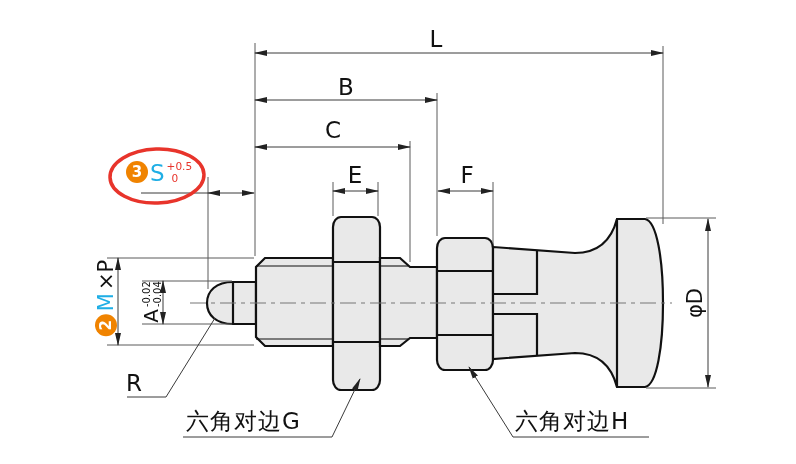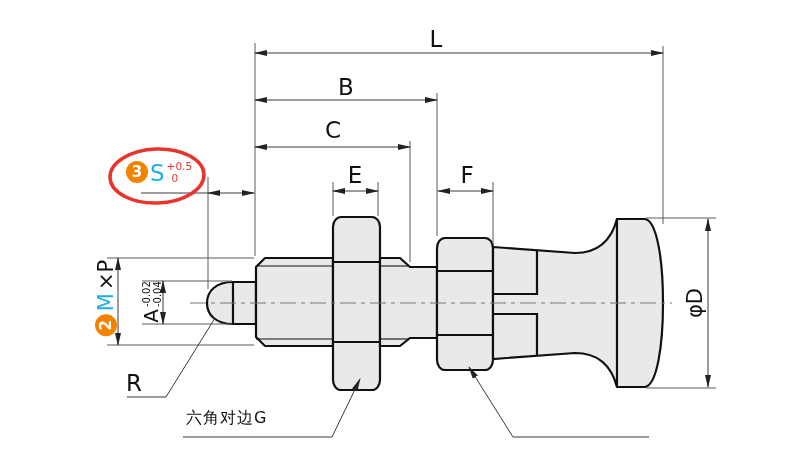--- a/index.html
+++ b/index.html
@@ -17,21 +17,21 @@
   .tolcol .lower{padding-left:5px;}
   .tolblack{display:flex;flex-direction:column;font-size:10px;line-height:11px;color:#111;padding-left:2px;margin-top:0;}
   #s-group{position:absolute;left:126px;top:161px;}
   #s-group .big{font-size:23px;line-height:24px;margin-left:2px;}
   #mp-group{position:absolute;left:106px;top:298px;}
   #mp-group .inner,{display:flex;}
   #mp-group .big{font-size:21px;line-height:22px;margin-left:3px;}
   #a-group{position:absolute;left:152px;top:302px;}
   #a-group .big{font-size:20px;line-height:20px;}
   #phid{left:695px;top:303px;font-size:21px;}
-  .cn{position:absolute;font-size:16px;letter-spacing:1px;transform:none;}
+  .cn{position:absolute;font-size:23px;letter-spacing:1px;transform:none;}
 </style>
 </head>
 <body>
 
 <div id="stage">
 
   <svg width="796" height="464" viewBox="0 0 796 464">
     <defs>
       <marker id="arw" markerWidth="13" markerHeight="8" refX="12" refY="4" orient="auto-start-reverse" markerUnits="userSpaceOnUse">
         <path d="M13,4 L0,1 L0,7 Z" fill="#222"></path>
@@ -140,14 +140,15 @@
       <div class="tolblack">
         <span>-0.02</span>
         <span>-0.04</span>
       </div>
     </div>
   </div>
 
   <div id="phid" class="lbl rot">φD</div>
 
   <div class="lbl cn" style="left:186px;top:410px;">六角对边G</div>
+  <div class="lbl cn" style="left:515px;top:410px;">六角对边H</div>
 
 </div>
 
 </body></html>

